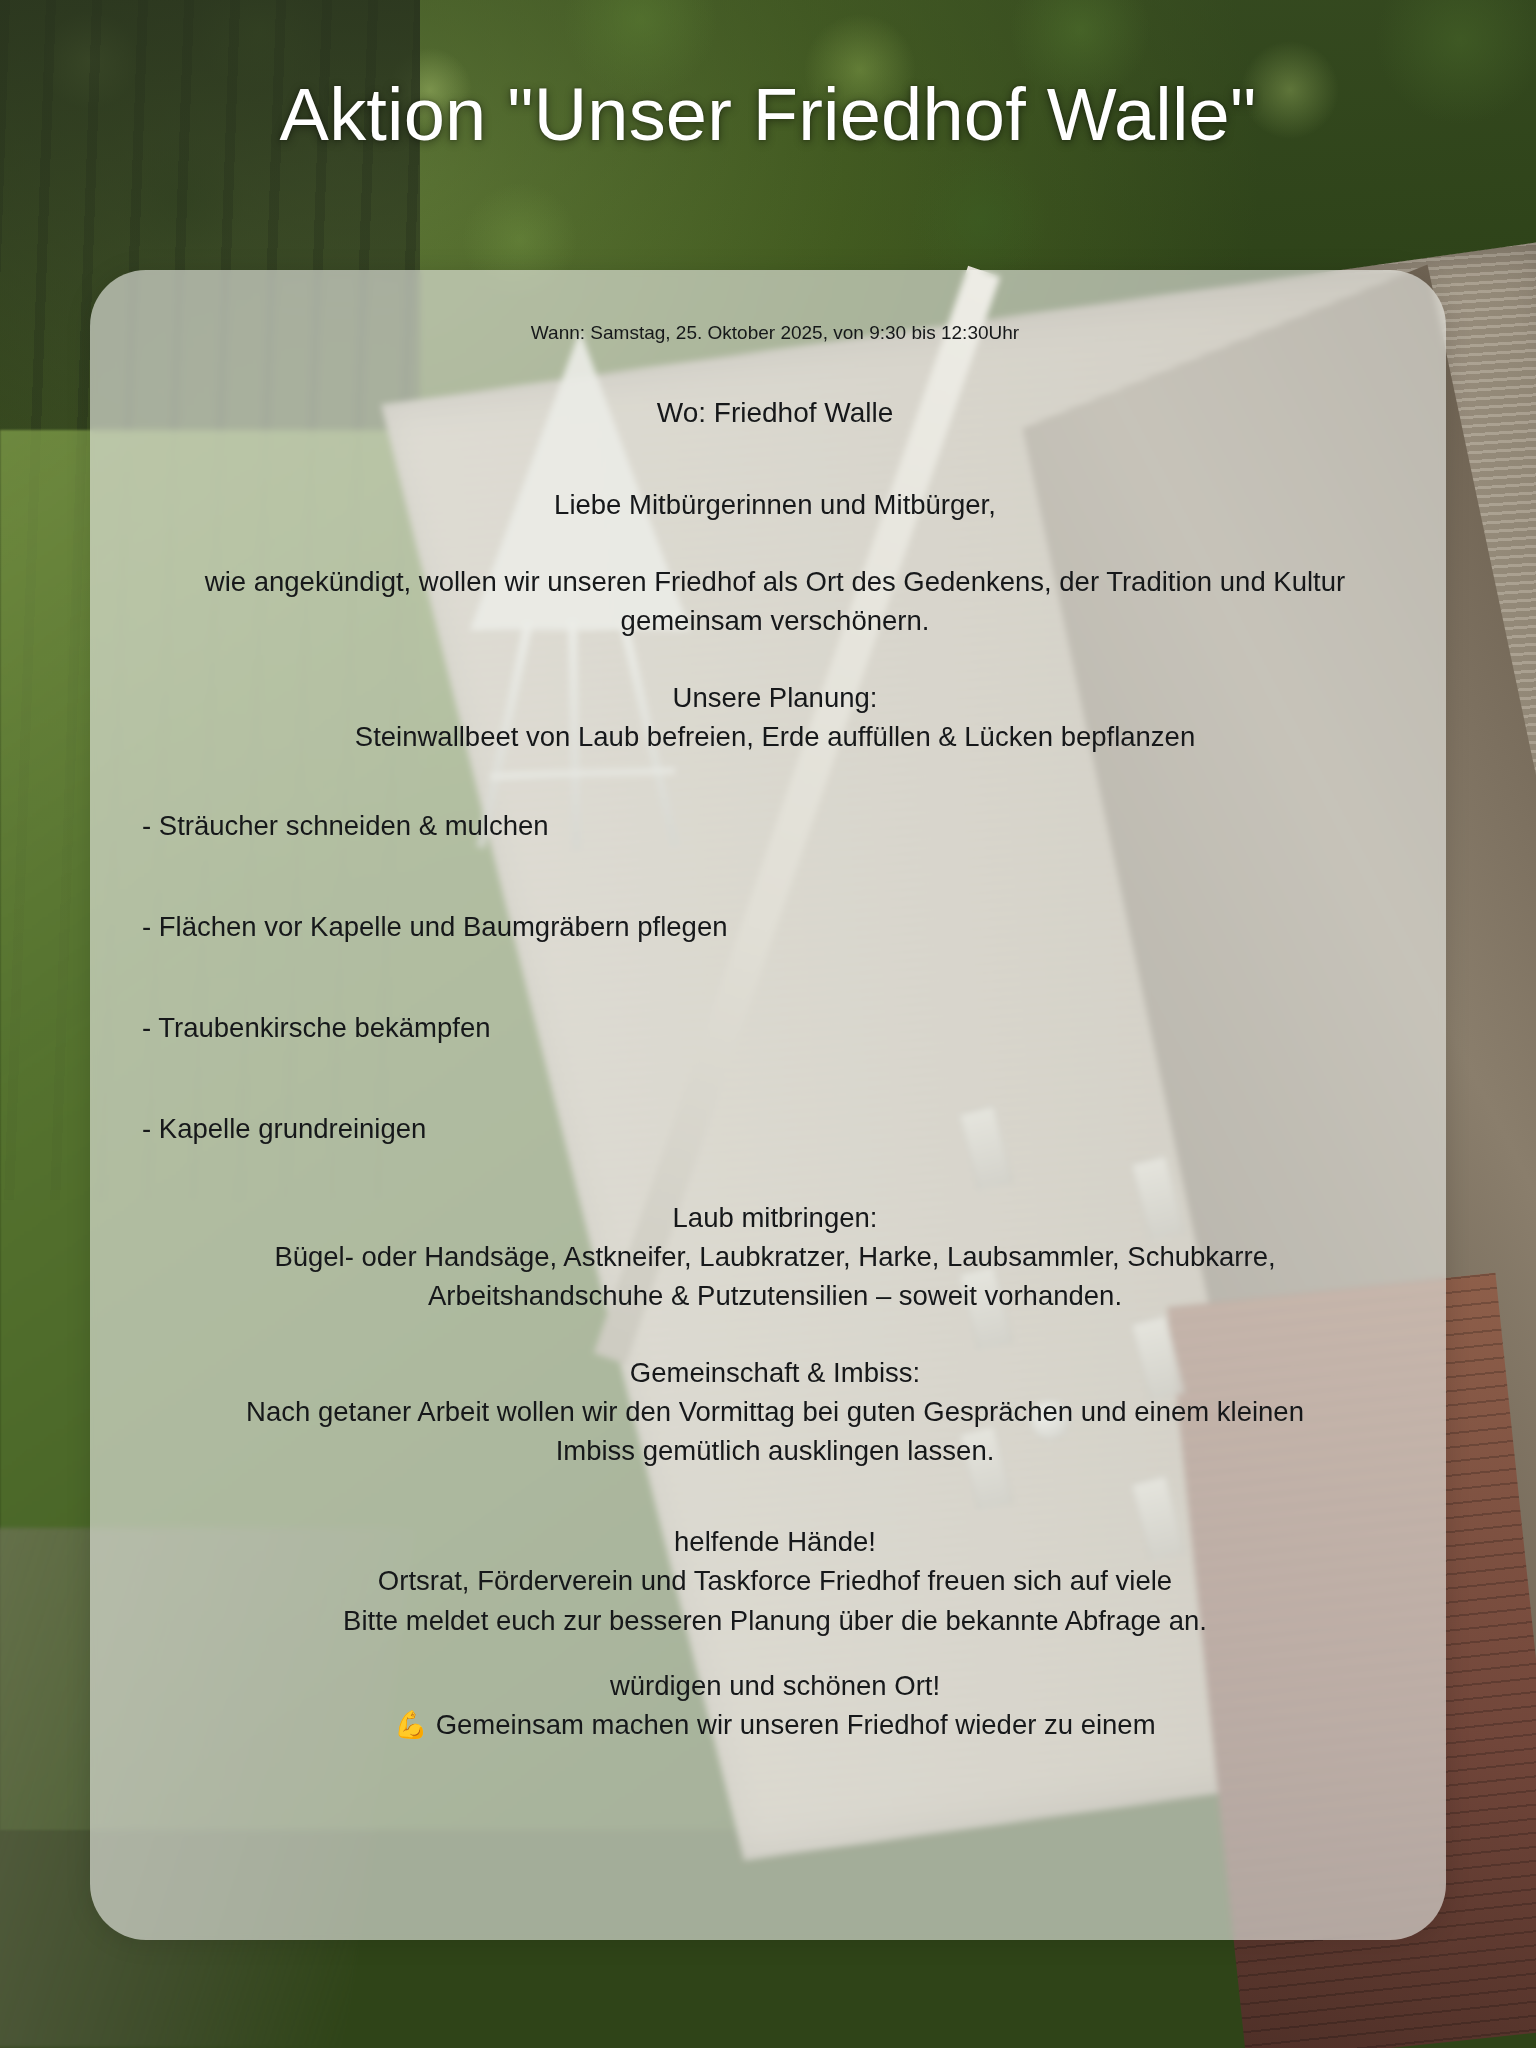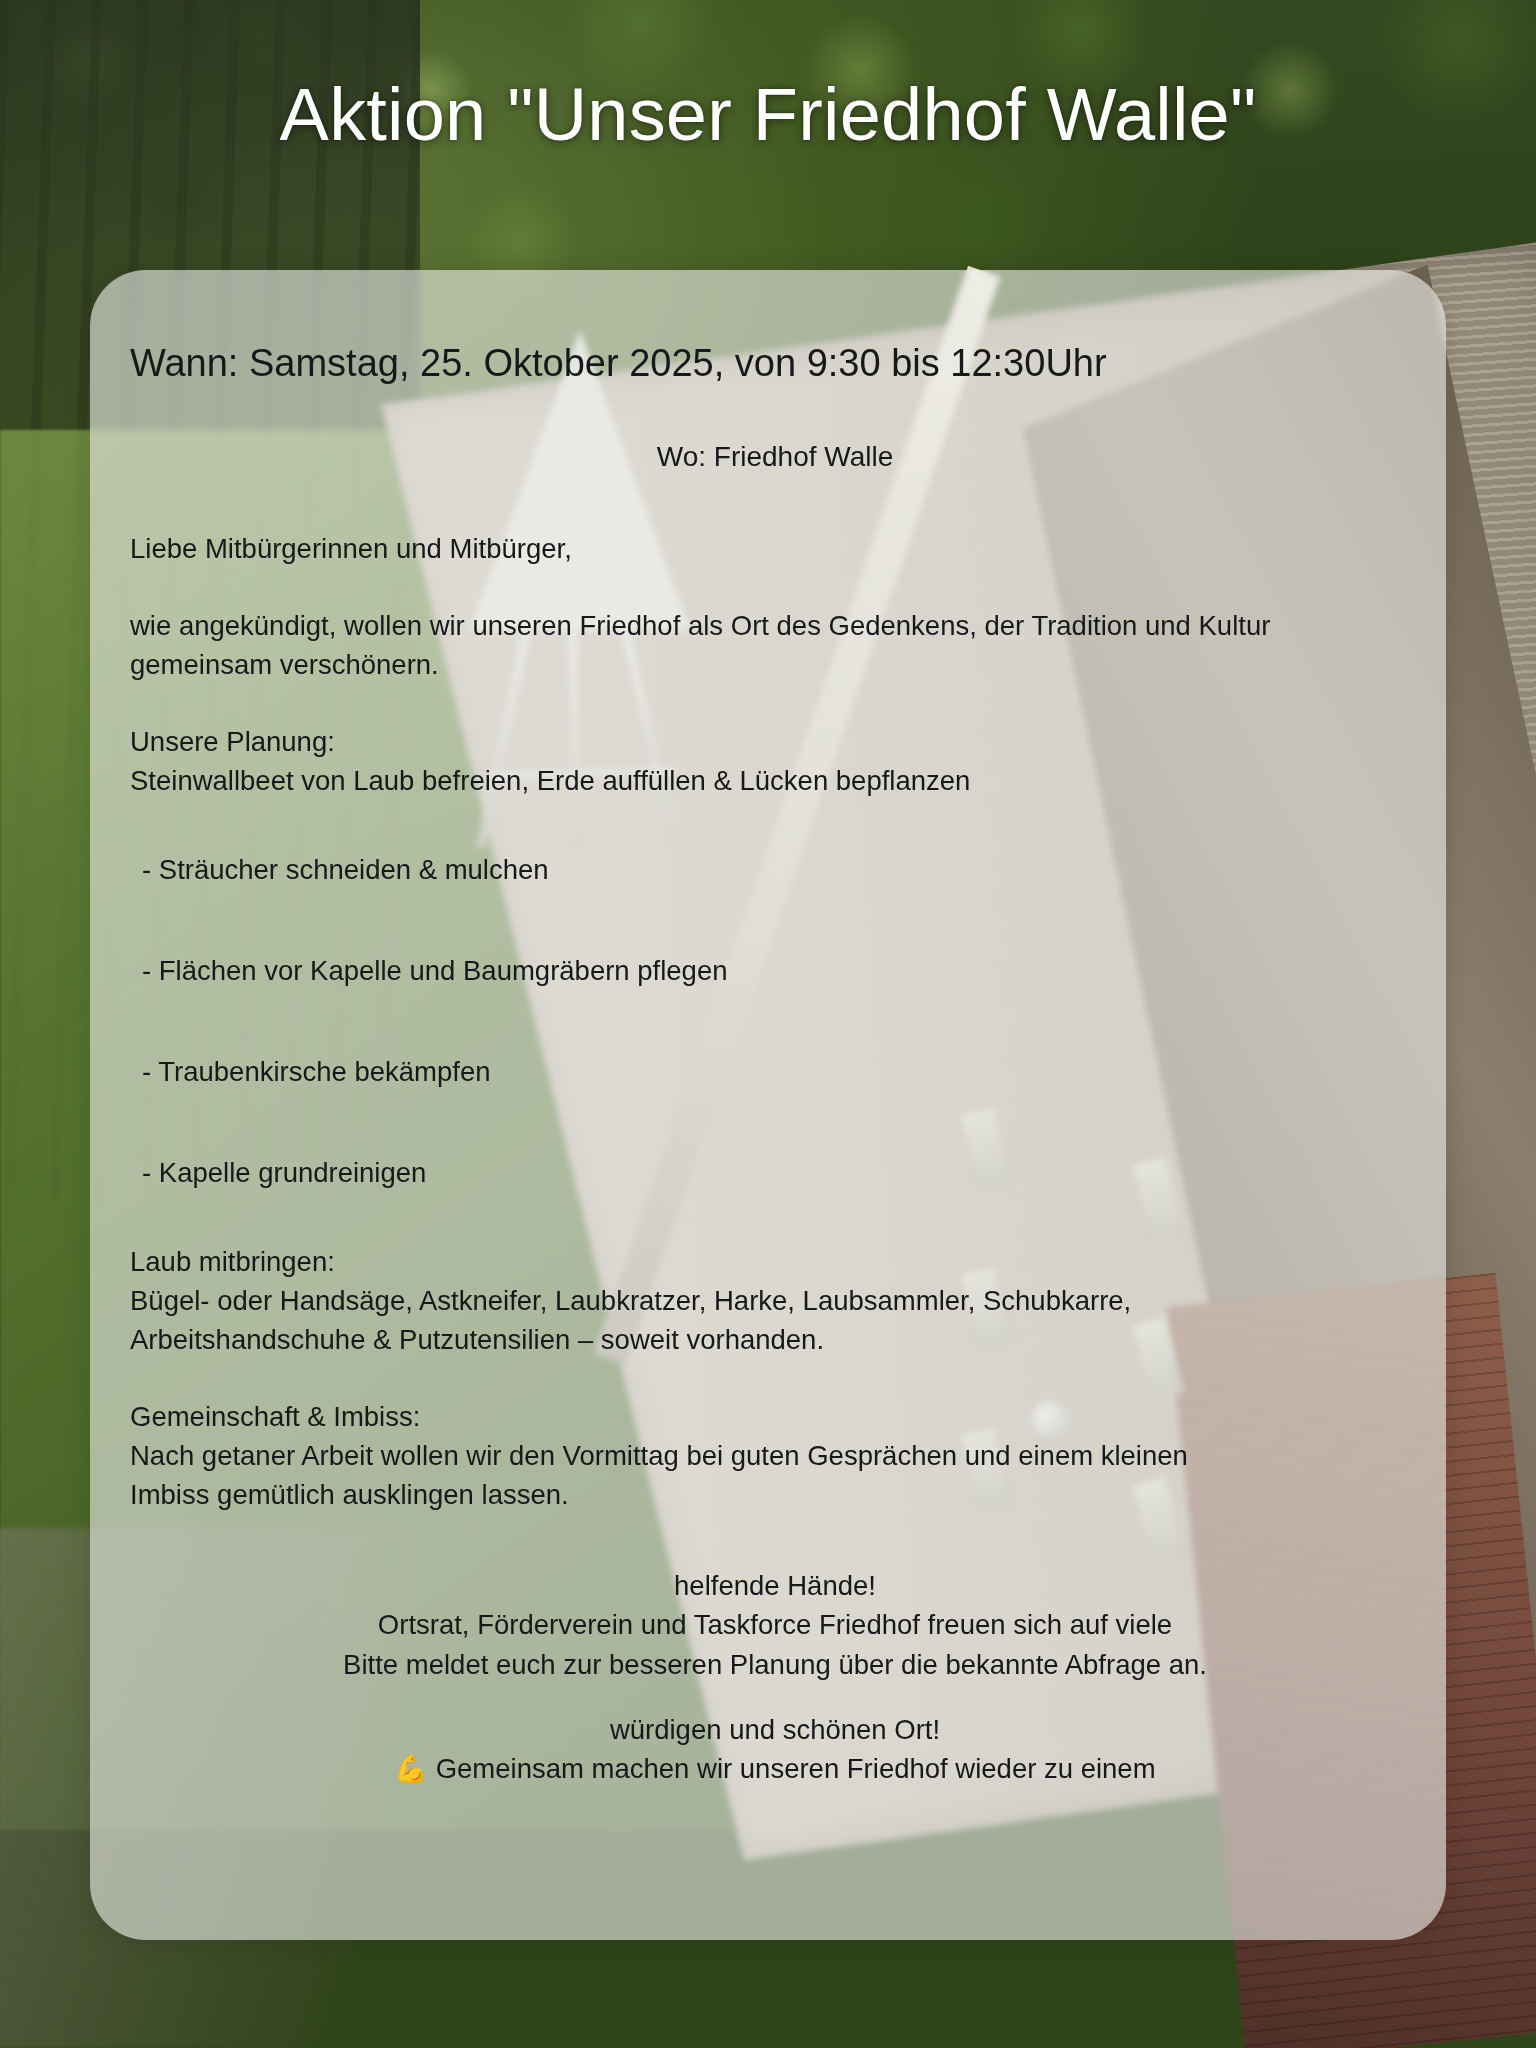--- a/index.html
+++ b/index.html
@@ -188,30 +188,30 @@
   .content {
     position: absolute;
     left: 130px;
     top: 300px;
     width: 1290px;
     color: #16181a;
     font-size: 27.5px;
     line-height: 1.42;
   }
   .line-when {
-    font-size: 38px;
-    text-align: left;
-    margin: 37px 0 0 0;
+    font-size: 19px;
+    text-align: center;
+    margin: 20px 0 0 0;
   }
   .line-where {
     font-size: 28px;
     text-align: center;
     margin: 46px 0 0 0;
   }
-  .para { margin: 0; }
+  .para { margin: 0; text-align: center; }
   .gap-lg { height: 52px; }
   .gap-md { height: 38px; }
   .gap-sm { height: 26px; }
   .bullet { margin: 12px; }
   .closing {
     text-align: center;
     font-size: 27.5px;
     line-height: 1.42;
   }
   .emoji { font-size: 27px; }

